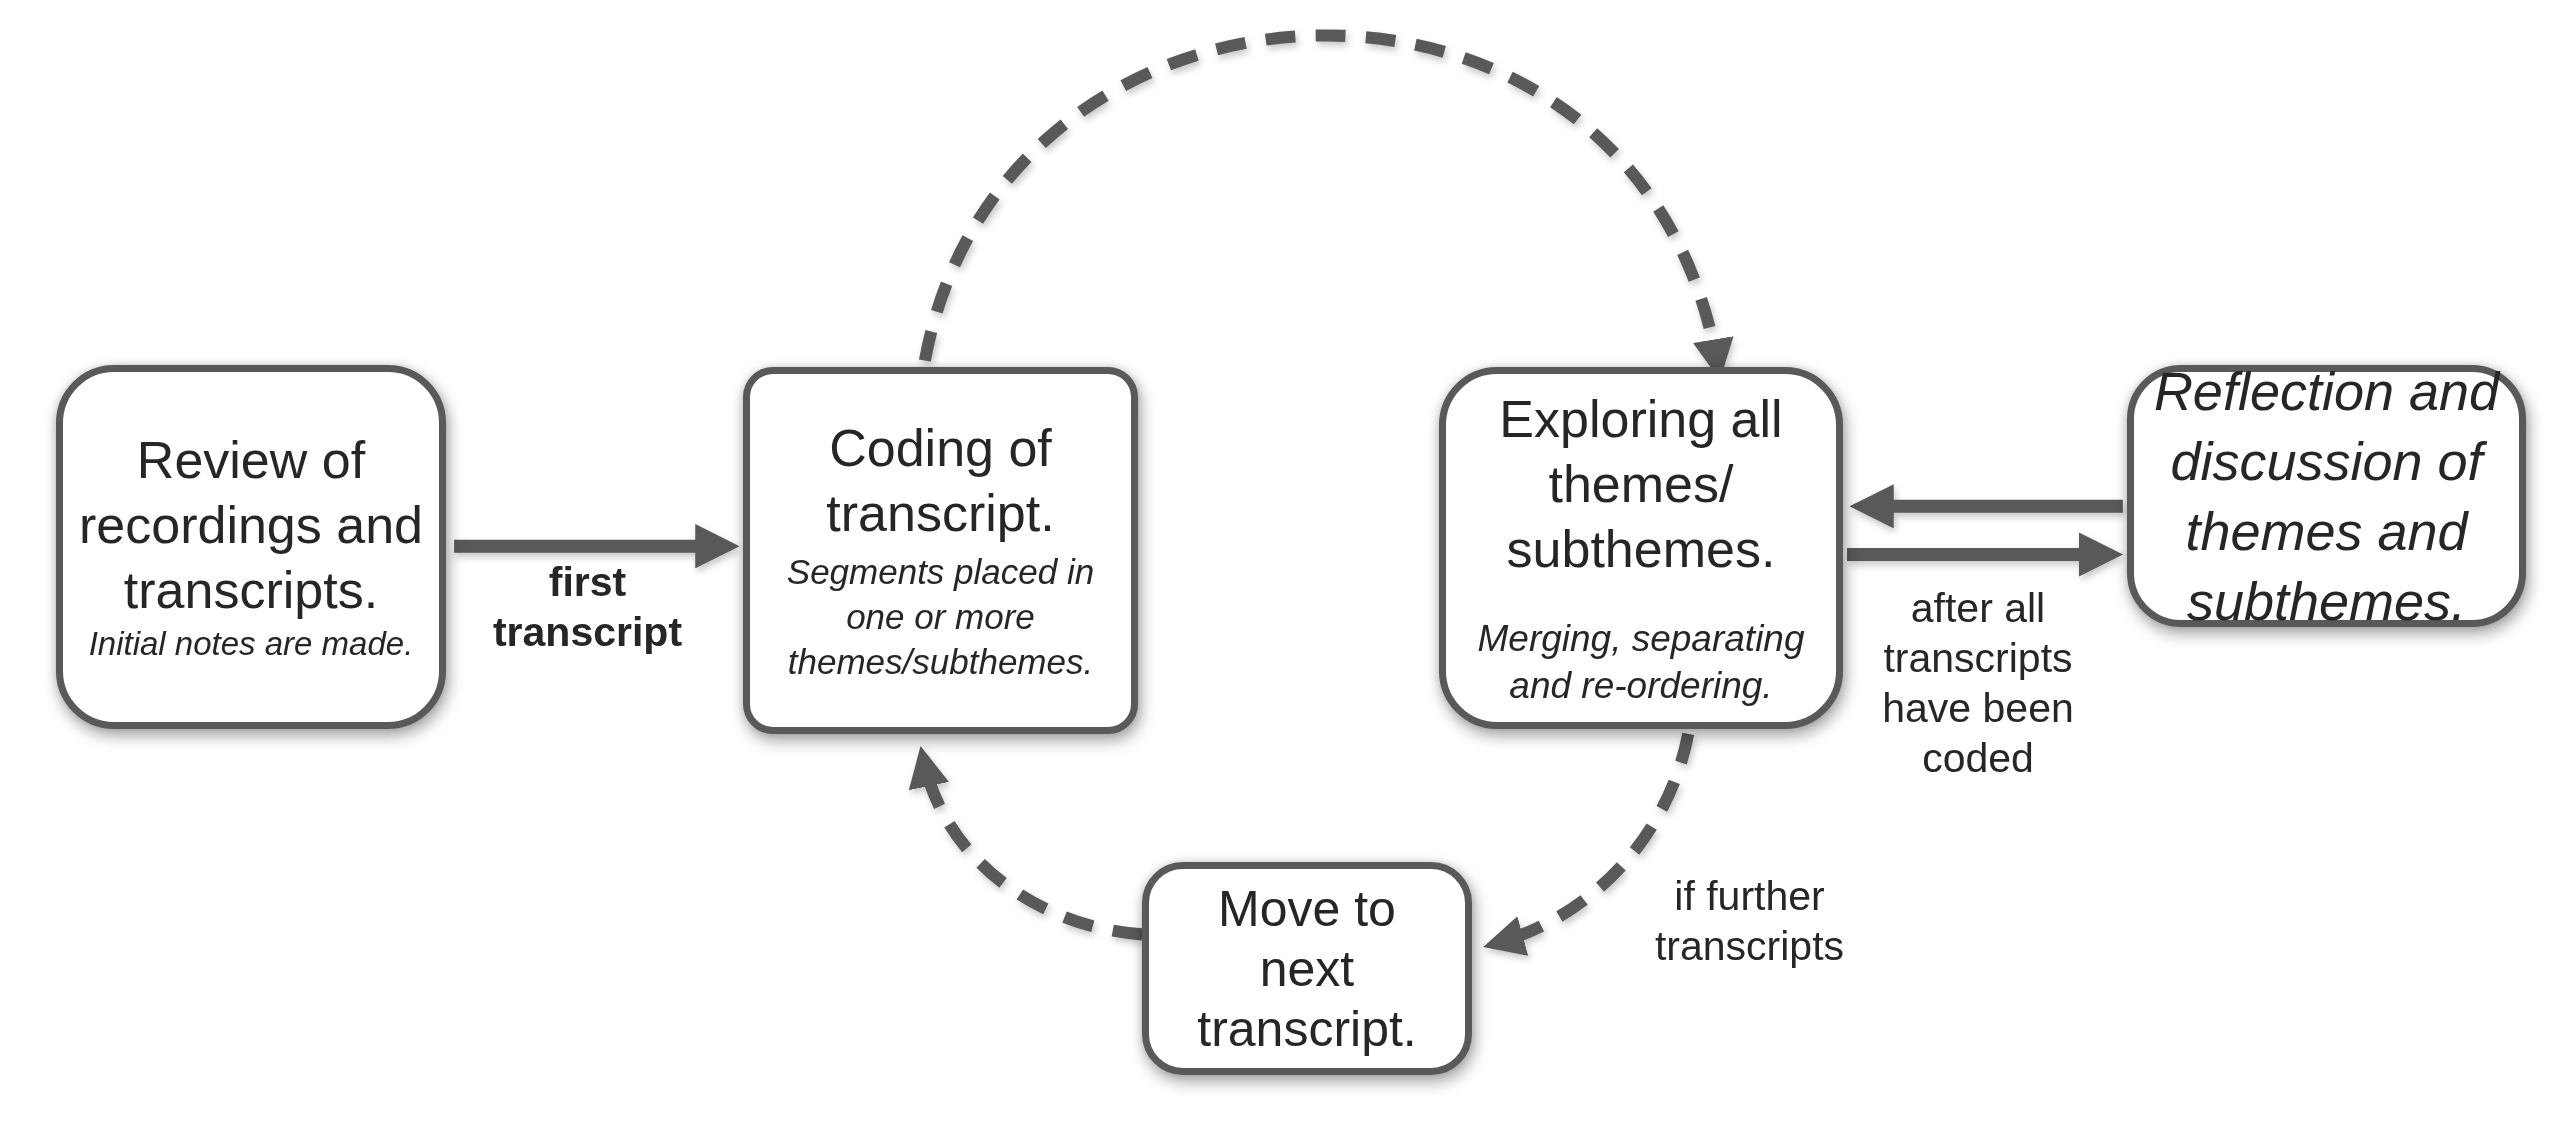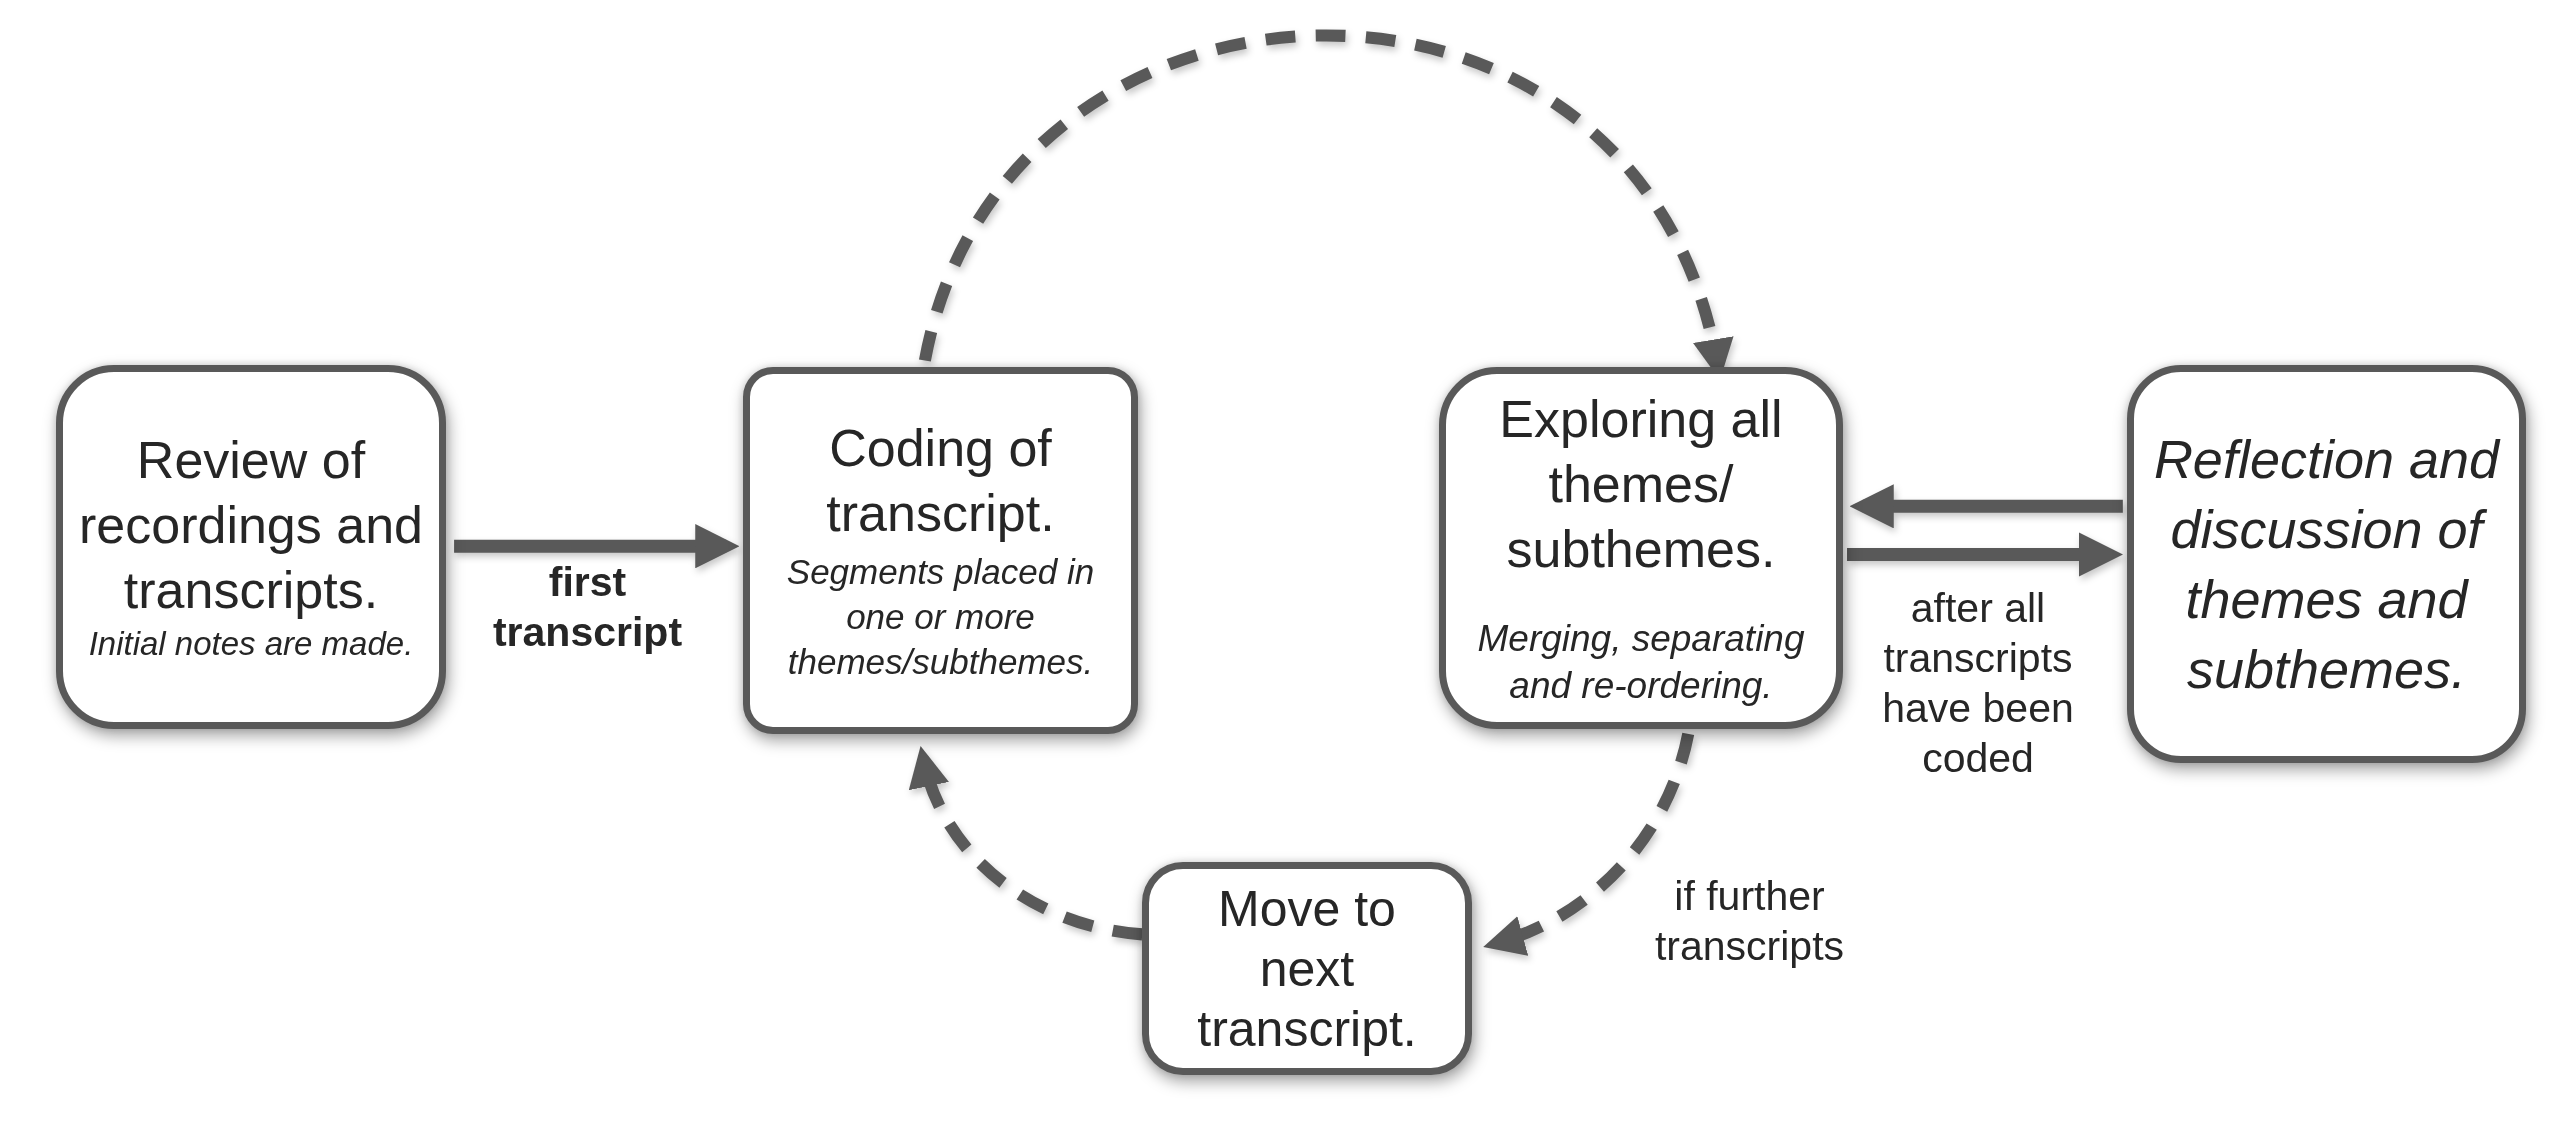--- a/index.html
+++ b/index.html
@@ -60,21 +60,21 @@
   .subtitle {
     font-style: italic;
     font-size: 35px;
     line-height: 1.28;
     white-space: pre-line;
     color: var(--text);
   }
   .box-review     { left: 56px;   top: 365px; width: 390px; height: 364px; border-radius: 58px; }
   .box-coding     { left: 743px;  top: 367px; width: 395px; height: 367px; border-radius: 30px; }
   .box-exploring  { left: 1439px; top: 367px; width: 404px; height: 362px; border-radius: 58px; }
-  .box-reflection { left: 2127px; top: 365px; width: 399px; height: 398px; border-radius: 54px; }
+  .box-reflection { left: 2127px; top: 365px; width: 399px; height: 262px; border-radius: 54px; }
   .box-move       { left: 1142px; top: 862px; width: 330px; height: 213px; border-radius: 41px; }
 
   .box-review .subtitle    { font-size: 33px; margin-top: 0; }
   .box-coding .subtitle    { font-size: 35px; margin-top: 3.7px; font-style: italic; }
   .box-exploring .subtitle { font-size: 37px; margin-top: 33px; }
   .box-reflection .title   { font-size: 54px; font-style: italic; line-height: 1.3; }
   .box-move .title         { font-size: 50px; line-height: 1.2; }
 
   .arrow-label {
     position: absolute;

